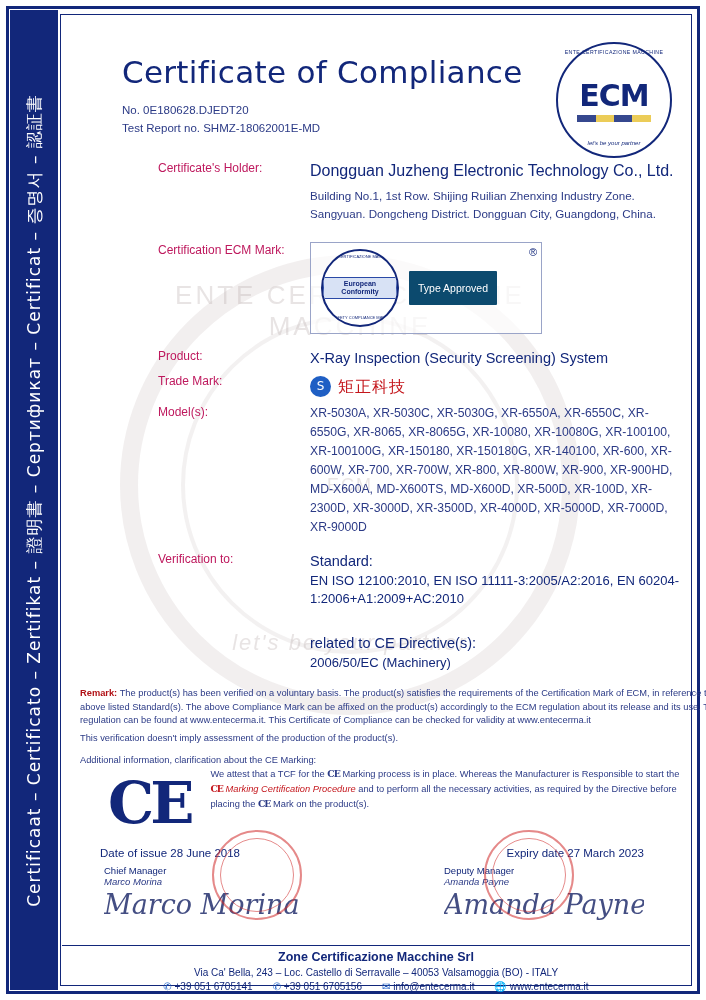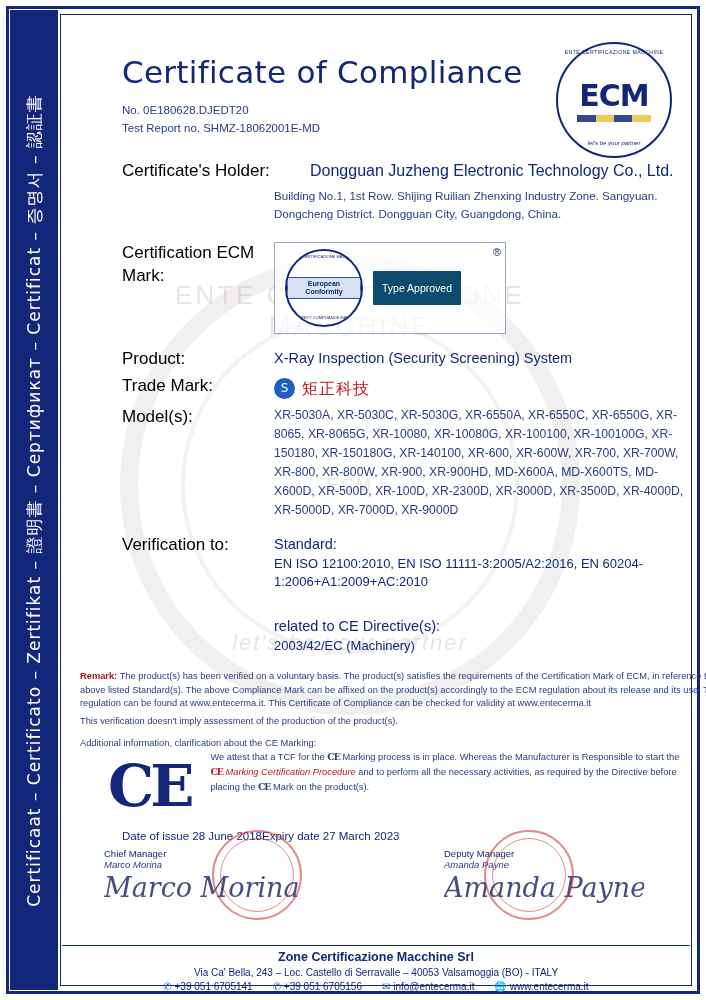--- a/index.html
+++ b/index.html
@@ -118,31 +118,32 @@
     opacity:.85;
   }
   
   .row{
     display:flex;
     margin:0 0 0 50px;
     position:relative;
   }
   .lbl{
     width:152px;flex:0 0 152px;
-    color:#000000;
-    font-size:17px;
+    color:#be185d;
+    font-size:12px;
     line-height:1.35;
+    margin-left:36px;
   }
   .val{
     flex:1;
     color:#12277a;
     font-size:14.5px;
     line-height:1.45;
   }
-  .val .big{font-size:16px;line-height:1.35;margin-left:36px;}
+  .val .big{font-size:16px;line-height:1.35;}
   .val .small{font-size:11.6px;line-height:1.5;color:#2b3a86;}
   .r-holder{margin-top:22px;}
   .r-mark{margin-top:20px;}
   .r-product{margin-top:14px;}
   .r-verif{margin-top:14px;}
 
   
   .mark-box{
     display:flex;align-items:center;gap:10px;
     border:1px solid #9aa4c8;
@@ -196,22 +197,22 @@
   .ce-block{display:flex;align-items:flex-start;margin:2px 0 0 8px;}
   .ce-big{
     color:#12277a;font-size:58px;font-weight:bold;letter-spacing:-4px;
     margin:2px 20px 0 28px;font-family:"DejaVu Serif", serif;
   }
   .ce-text{color:#2b3a86;font-size:9.3px;line-height:1.6;flex:1;}
   .ce-text .red-it{color:#c4161c;font-style:italic;}
   .ce-inline{font-family:"DejaVu Serif", serif;font-weight:bold;letter-spacing:-1px;}
   
   .dates{
-    display:flex;
-    margin:10px 40px 0 50px;
+    display:flex;justify-content:space-between;
+    margin:10px 40px 0 28px;
     color:#12277a;font-size:11.5px;
   }
   .sigs{
     display:flex;justify-content:space-between;
     margin:6px 40px 0 32px;
     color:#12277a;font-size:9.5px;text-align:left;
   }
   .sig-col{width:200px;}
   .sig-name{font-style:italic;color:#2b3a86;font-size:9.5px;}
   .sig-scribble{
@@ -322,21 +323,21 @@
       <div class="lbl">Model(s):</div>
       <div class="val models">XR-5030A, XR-5030C, XR-5030G, XR-6550A, XR-6550C, XR-6550G, XR-8065, XR-8065G, XR-10080, XR-10080G, XR-100100, XR-100100G, XR-150180, XR-150180G, XR-140100, XR-600, XR-600W, XR-700, XR-700W, XR-800, XR-800W, XR-900, XR-900HD, MD-X600A, MD-X600TS, MD-X600D, XR-500D, XR-100D, XR-2300D, XR-3000D, XR-3500D, XR-4000D, XR-5000D, XR-7000D, XR-9000D</div>
     </div>
 
     <div class="row r-verif">
       <div class="lbl">Verification to:</div>
       <div class="val">
         <div>Standard:</div>
         <div style="font-size:13px">EN ISO 12100:2010, EN ISO 11111-3:2005/A2:2016, EN 60204-1:2006+A1:2009+AC:2010</div>
         <div style="margin-top:24px">related to CE Directive(s):</div>
-        <div style="font-size:13px">2003/42/EC (Machinery)</div>
+        <div style="font-size:13px">2006/50/EC (Machinery)</div>
       </div>
     </div>
 
     <div class="remark">
       <span style="color:#b11116;font-weight:bold">Remark:</span>
       <span>The product(s) has been verified on a voluntary basis. The product(s) satisfies the requirements of the Certification Mark of ECM, in reference to the above listed Standard(s). The above Compliance Mark can be affixed on the product(s) accordingly to the ECM regulation about its release and its use. The regulation can be found at www.entecerma.it. This Certificate of Compliance can be checked for validity at www.entecerma.it</span>
       <div style="margin-top:4px">This verification doesn't imply assessment of the production of the product(s).</div>
     </div>
 
     <div class="addinfo">Additional information, clarification about the CE Marking:</div>

